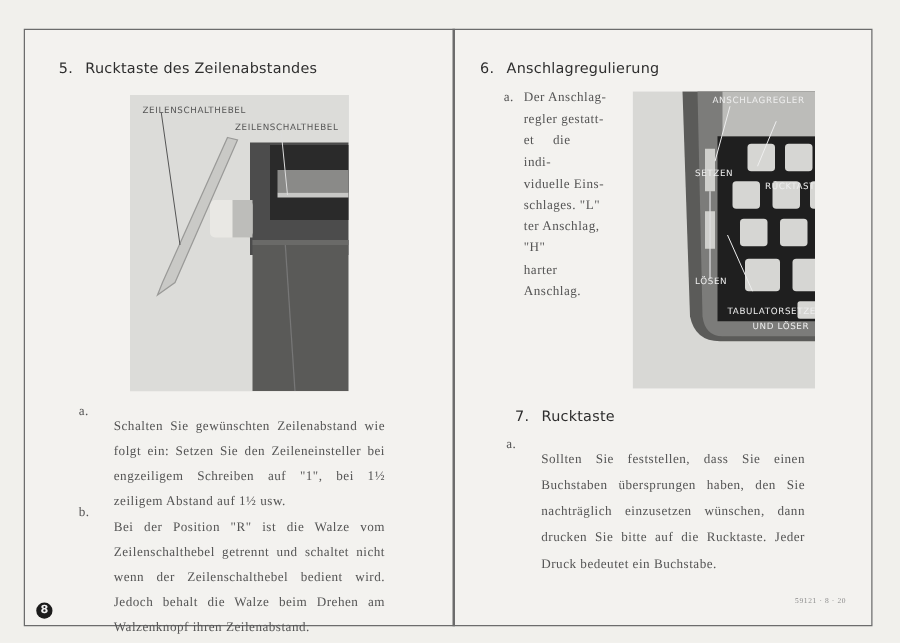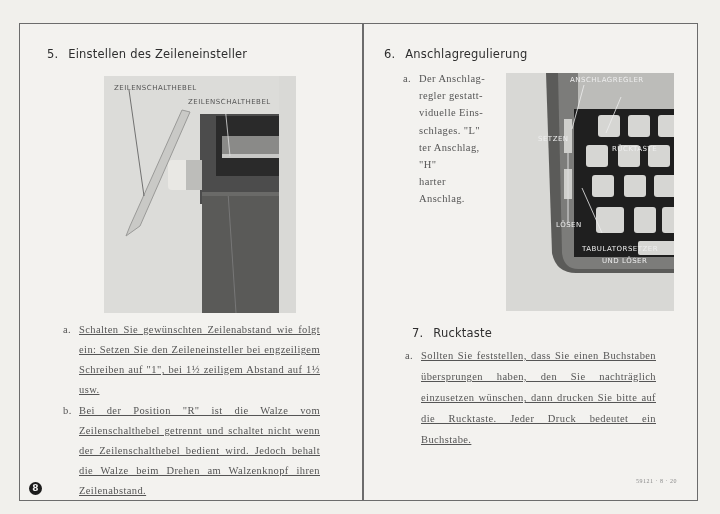--- a/index.html
+++ b/index.html
@@ -25,21 +25,21 @@
     font-family: "DejaVu Sans", sans-serif;
     font-size: 11.5px; color: #2e2e2e; letter-spacing: 0.2px;
   }
   .heading .num { margin-right: 6px; }
   .para {
     position: absolute;
     font-size: 10.5px; line-height: 20px; color: #555;
     letter-spacing: 0.4px;
   }
   .para .marker { position: absolute; left: -16px; top: 0; }
-  .para p { margin: 0; text-align: justify; text-align-last: left; text-decoration: underline; }
+  .para p { margin: 12px; text-align: justify; text-align-last: left; }
   .photo {
     position: absolute; overflow: hidden;
   }
   .photo-label {
     position: absolute; font-family: "DejaVu Sans", sans-serif;
     font-size: 7px; letter-spacing: 0.5px; white-space: nowrap;
   }
   .page-num {
     position: absolute; left: 29px; top: 482px; width: 13px; height: 13px;
     border-radius: 50%; background: #1c1c1c; color: #f0f0f0;
@@ -52,24 +52,24 @@
   }
 </style>
 </head>
 <body>
 
 <div class="frame"></div>
 <div class="divider"></div>
 
 <div class="heading" style="left:47px; top:47px;">
   <span class="num">5.</span>
-  <span>Einstellen des Zeileneinsteller</span>
+  <span>Rucktaste des Zeilenabstandes</span>
 </div>
 
-<div class="photo" style="left:104px; top:76px; width:192px; height:237px; background:#d9d9d6;">
+<div class="photo" style="left:104px; top:76px; width:175px; height:237px; background:#d9d9d6;">
   <svg width="175" height="237" viewBox="0 0 175 237">
     <rect x="0" y="0" width="175" height="237" fill="#dcdcd9"></rect>
 
     <rect x="96" y="38" width="79" height="90" fill="#4c4c4c"></rect>
     <rect x="112" y="40" width="63" height="60" fill="#2a2a2a"></rect>
     <rect x="118" y="60" width="57" height="18" fill="#8a8a88"></rect>
     <rect x="118" y="78" width="57" height="4" fill="#c8c8c6"></rect>
 
     <rect x="64" y="84" width="34" height="30" rx="4" fill="#e9e8e4"></rect>
     <rect x="82" y="84" width="16" height="30" fill="#bdbdba"></rect>
@@ -101,28 +101,29 @@
 
 <div class="heading" style="left:384px; top:47px;text-align:right;">
   <span class="num">6.</span>
   <span>Anschlagregulierung</span>
 </div>
 
 <div class="para" style="left:419px; top:70px; width:68px; line-height:17.2px;">
   <span class="marker">a.</span>
   <div>Der Anschlag-</div>
   <div>regler gestatt-</div>
+  <div style="word-spacing:12px;">et die indi-</div>
   <div>viduelle Eins-</div>
   <div>schlages. "L"</div>
   <div>ter Anschlag,</div>
   <div style="word-spacing:22px;">"H" harter</div>
   <div>Anschlag.</div>
 </div>
 
-<div class="photo" style="left:506px; top:73px; width:168px; height:238px;">
+<div class="photo" style="left:506px; top:73px; width:146px; height:238px;">
   <svg width="172" height="238" viewBox="0 0 172 238">
     <rect x="0" y="0" width="172" height="238" fill="#d8d8d5"></rect>
 
     <path d="M40,0 L172,0 L172,200 L70,200 Q50,200 46,180 Z" fill="#5b5b59"></path>
     <path d="M52,0 L172,0 L172,196 L72,196 Q58,196 56,180 Z" fill="#7c7c7a"></path>
 
     <rect x="68" y="36" width="104" height="148" fill="#1f1f1f"></rect>
 
     <rect x="72" y="0" width="100" height="36" fill="#bcbcb9"></rect>
 
@@ -145,21 +146,21 @@
     <rect x="58" y="46" width="8" height="34" fill="#cfcfcc"></rect>
     <rect x="58" y="96" width="8" height="30" fill="#cfcfcc"></rect>
     <line x1="62" y1="80" x2="62" y2="150" stroke="#ddd" stroke-width="1"></line>
 
     <line x1="78" y1="12" x2="66" y2="56" stroke="#eee" stroke-width="0.8"></line>
     <line x1="115" y1="24" x2="100" y2="60" stroke="#eee" stroke-width="0.8"></line>
     <line x1="76" y1="115" x2="96" y2="160" stroke="#eee" stroke-width="0.8"></line>
   </svg>
   <span class="photo-label" style="left:64px; top:3px; color:#eee;">ANSCHLAGREGLER</span>
   <span class="photo-label" style="left:106px; top:24px; color:#eee;margin-top:48px;">RÜCKTASTE</span>
-  <span class="photo-label" style="left:32px; top:62px; color:#eee;">SETZEN</span>
+  <span class="photo-label" style="left:50px; top:62px; color:#eee;">SETZEN</span>
   <span class="photo-label" style="left:50px; top:148px; color:#eee;">LÖSEN</span>
   <span class="photo-label" style="left:76px; top:172px; color:#eee;">TABULATORSETZER</span>
   <span class="photo-label" style="left:96px; top:184px; color:#eee;">UND LÖSER</span>
 </div>
 
 <div class="heading" style="left:384px; top:326px;margin-left:28px;">
   <span class="num">7.</span>
   <span>Rucktaste</span>
 </div>
 

